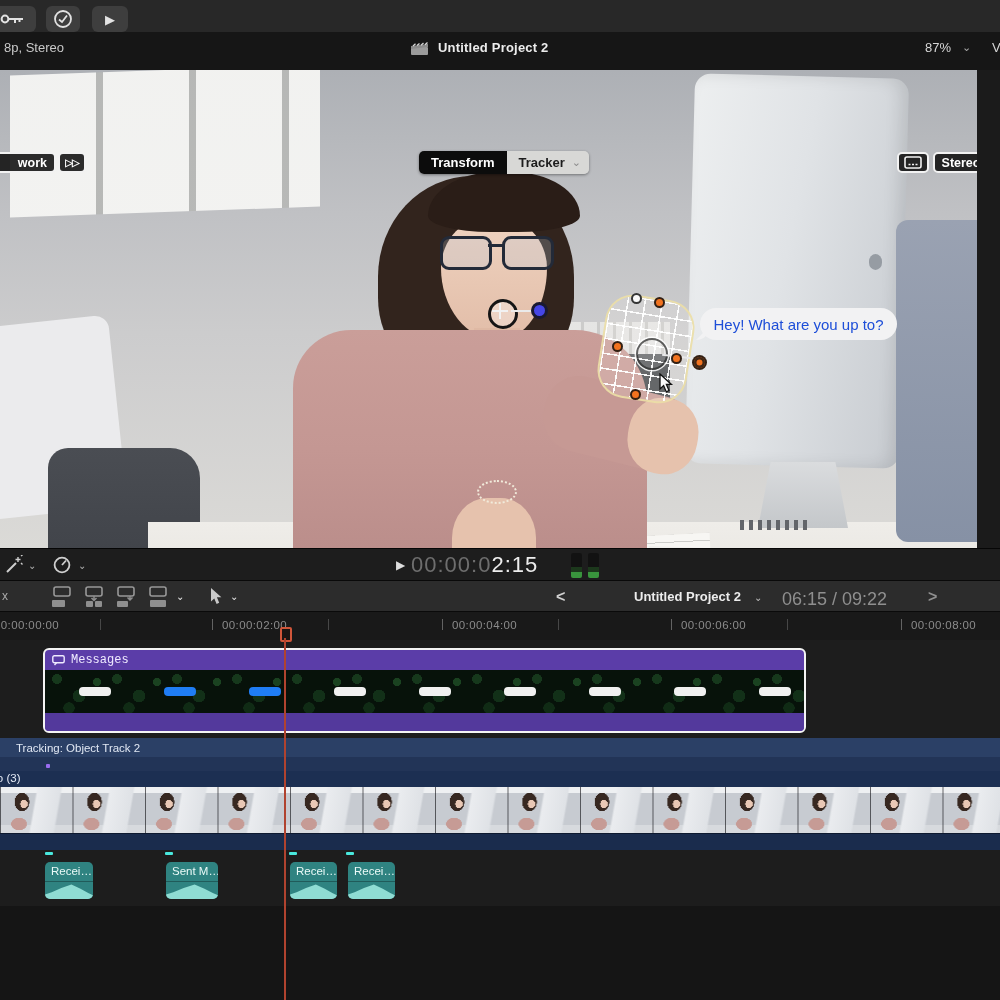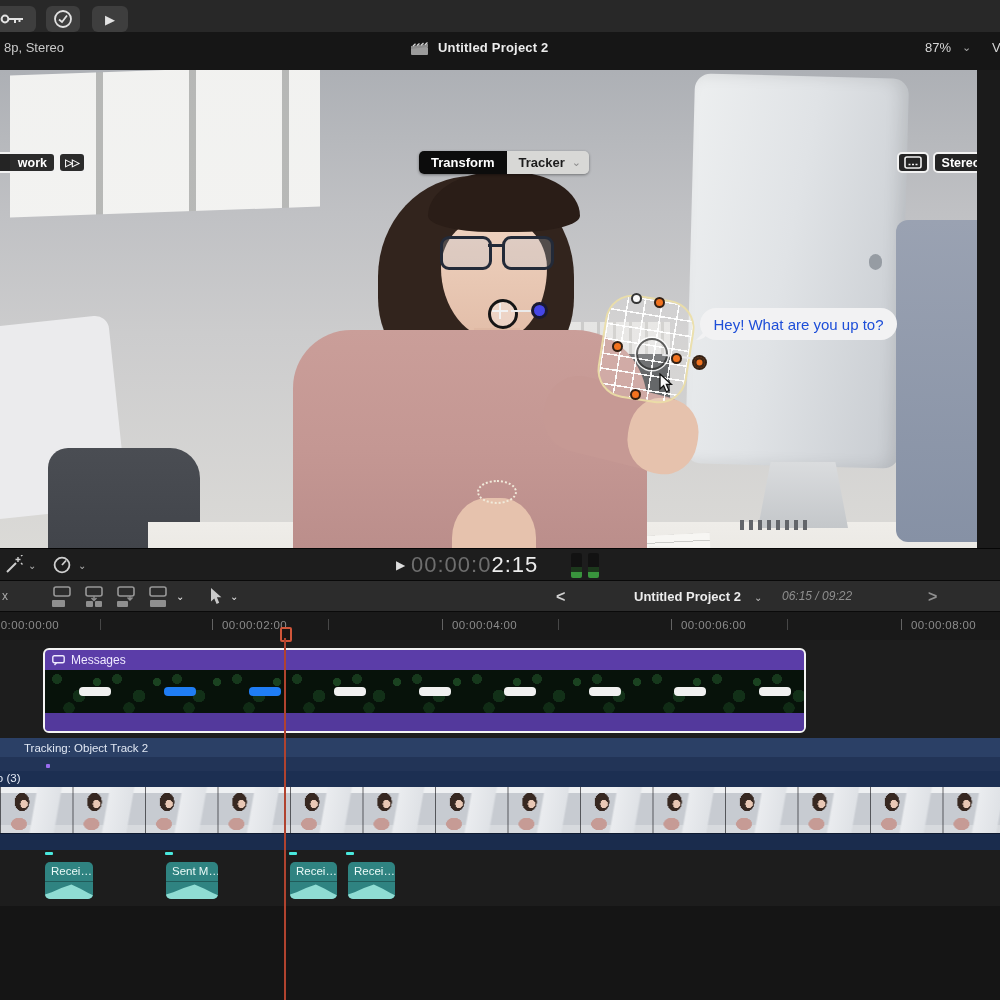--- a/index.html
+++ b/index.html
@@ -91,47 +91,47 @@
   
   #transport{left:0;top:548px;width:1000px;height:32px;background:#1d1d1d;border-top:1px solid #060606;}
   .chev-sm{color:#b0b0b0;font-size:10px;}
   #timecode{position:absolute;left:411px;top:3px;font-size:22px;letter-spacing:1px;}
   #timecode .dim{color:#6e6e6e;} #timecode .bright{color:#ededed;}
   .meter{position:absolute;top:4px;width:11px;height:25px;border-radius:2px;
     background:linear-gradient(180deg,#121212 0 58%,#1c381c 58% 77%,#39953d 77% 100%);}
   
   #tl-toolbar{left:0;top:580px;width:1000px;height:32px;background:#2c2c2c;border-top:1px solid #090909;border-bottom:1px solid #0a0a0a;box-sizing:border-box;}
   #tl-toolbar .lbl{color:#ececec;font-size:13px;font-weight:bold;}
-  #tl-toolbar .dur{color:#8f8f8f;font-size:12px;font-style:italic;}
+  #tl-toolbar .dur{color:#8f8f8f;font-size:18px;}
   .nav-arrow{color:#d0d0d0;font-size:16px;font-weight:bold;}
   .edit-icon{position:absolute;top:5px;}
   
   #ruler{left:0;top:612px;width:1000px;height:28px;background:#191919;overflow:hidden;}
   .ruler-label{position:absolute;top:7px;color:#8b8b8b;font-size:11.5px;letter-spacing:.4px;white-space:pre;}
   .ruler-tick{position:absolute;top:7px;width:1px;height:11px;background:#636363;}
   .ruler-tick.minor{background:#474747;}
   #playhead-marker{position:absolute;left:280px;top:627px;width:8px;height:11px;border:2px solid #d0563a;border-radius:2px;background:rgba(30,15,10,.35);}
   #playhead-line{position:absolute;left:284px;top:638px;width:2px;height:362px;background:#b0432f;z-index:40;}
   
   #tracks{left:0;top:640px;width:1000px;height:360px;background:#1d1d1d;}
   #tracks-lower{left:0;top:906px;width:1000px;height:94px;background:#151515;}
   #messages-clip{position:absolute;left:43px;top:8px;width:763px;height:85px;border:2px solid #f4f4f4;border-radius:6px;
     background:#5b3da8;box-sizing:border-box;overflow:hidden;}
   #messages-header{position:absolute;left:0;top:0;width:100%;height:20px;display:flex;align-items:center;gap:6px;
-    padding-left:7px;color:#efeaff;font-size:12px;box-sizing:border-box;}
+    padding-left:7px;color:#efeaff;font-size:12px;box-sizing:border-box;font-family:Liberation Mono, monospace;}
   #messages-body{position:absolute;left:0;top:20px;width:100%;height:43px;background-color:#07120a;
     background-image:radial-gradient(circle 7px at 12px 9px,#16381c 70%,rgba(0,0,0,0) 72%),
       radial-gradient(circle 9px at 34px 26px,#123018 70%,rgba(0,0,0,0) 72%),
       radial-gradient(circle 6px at 52px 12px,#1a4220 70%,rgba(0,0,0,0) 72%),
       radial-gradient(circle 8px at 24px 38px,#102b15 70%,rgba(0,0,0,0) 72%);
     background-size:60px 43px;}
   .msg-pill{position:absolute;top:17px;width:32px;height:9px;border-radius:4px;}
   #messages-footer{position:absolute;left:0;bottom:0;width:100%;height:18px;background:#53399c;}
   #tracking-bar{position:absolute;left:0;top:98px;width:1000px;height:19px;background:#2b4066;color:#e0e7f3;
-    font-size:11.5px;display:flex;align-items:center;padding-left:24px;box-sizing:border-box;}
+    font-size:11.5px;display:flex;align-items:center;padding-left:16px;box-sizing:border-box;}
   #tracking-sub{position:absolute;left:0;top:117px;width:1000px;height:14px;background:#223457;}
   #mini-marker{position:absolute;left:46px;top:124px;width:4px;height:4px;background:#9a6cf0;border-radius:1px;}
   #video-clip{position:absolute;left:0;top:131px;width:1000px;height:79px;overflow:hidden;}
   #video-name-row{position:absolute;left:0;top:0;width:100%;height:16px;background:#1c2f52;}
   #video-name{position:absolute;left:-26px;top:1px;color:#e5ebf6;font-size:11.5px;white-space:pre;}
   #filmstrip{position:absolute;left:0;top:16px;width:100%;height:46px;background-color:#c7cbd1;
     background-image:
       linear-gradient(90deg,rgba(8,8,12,.6) 0 1px,rgba(0,0,0,0) 1px),
       radial-gradient(ellipse 6px 7px at 24px 17px,#e9c8b5 60%,rgba(0,0,0,0) 63%),
       radial-gradient(ellipse 12px 15px at 22px 15px,#372821 60%,rgba(0,0,0,0) 63%),

